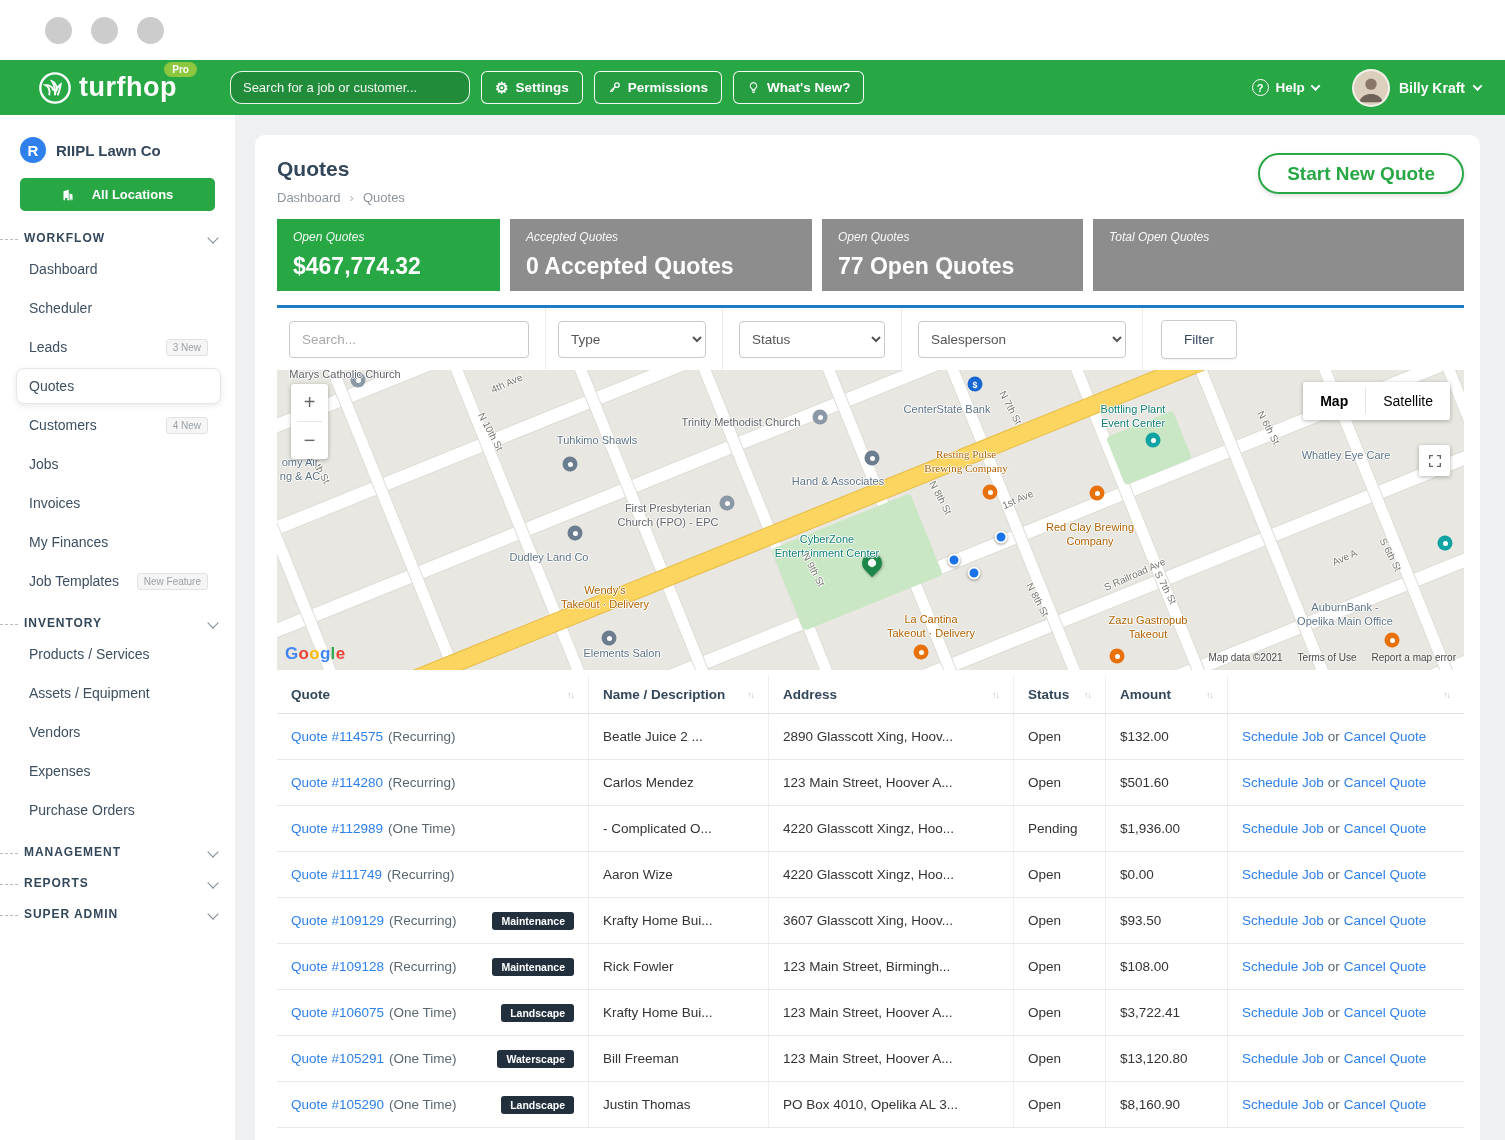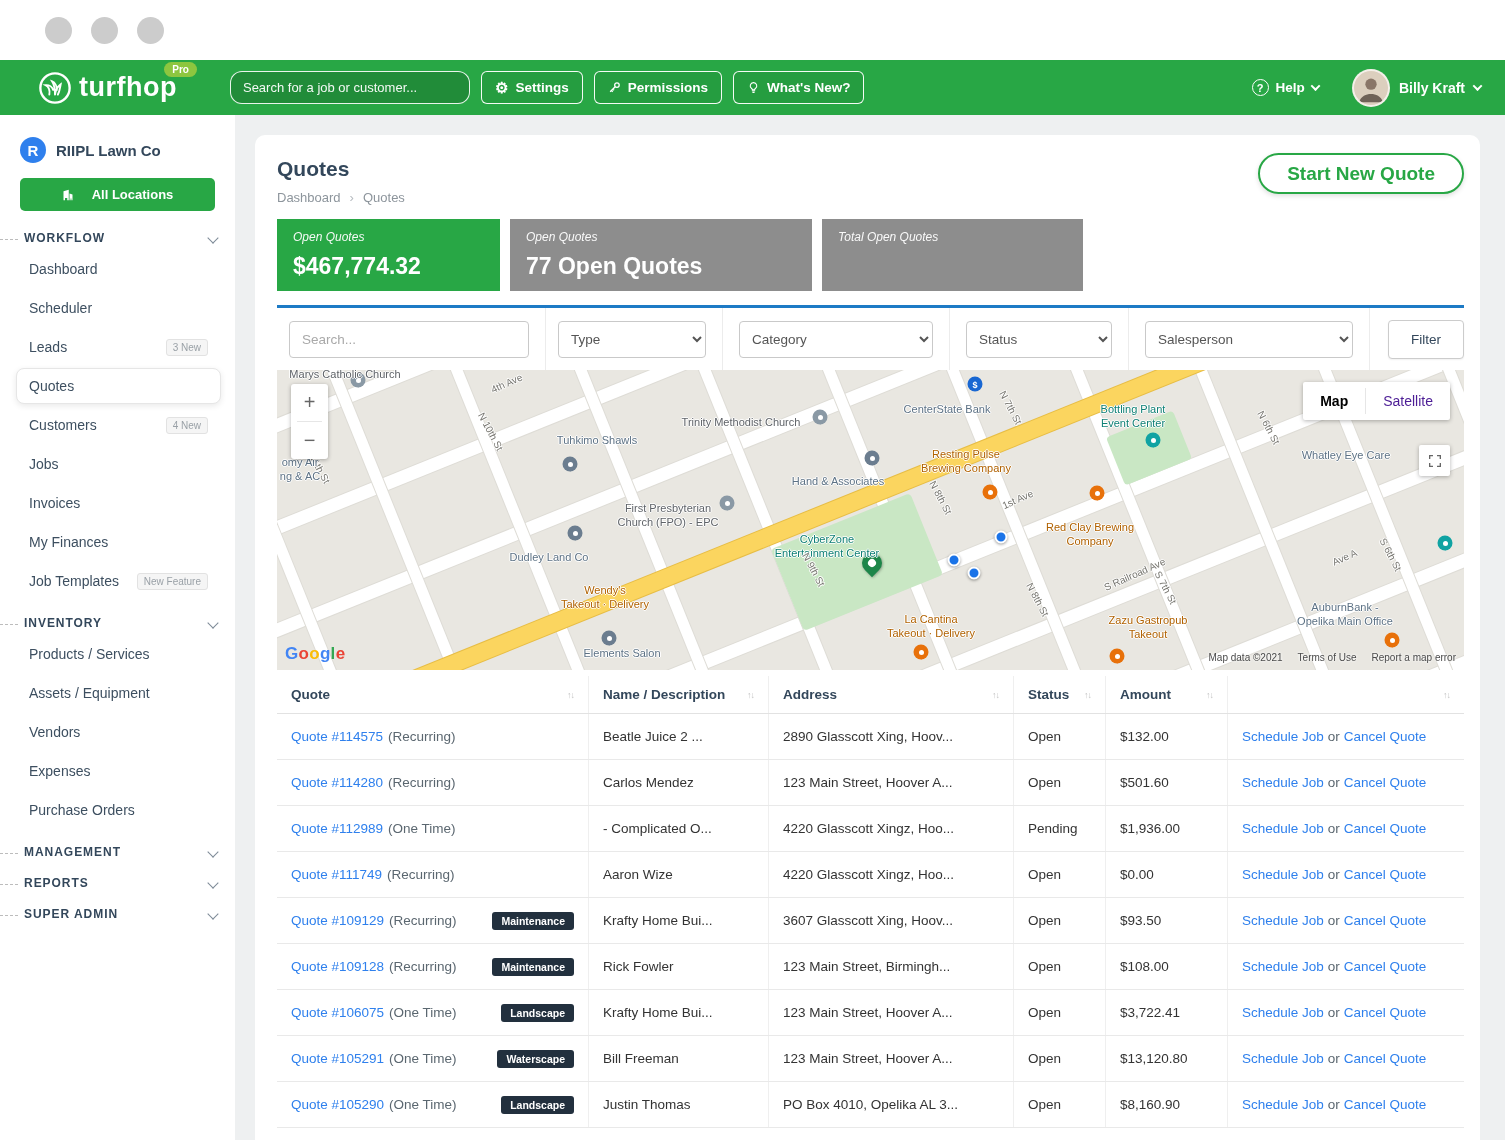--- a/index.html
+++ b/index.html
@@ -116,21 +116,21 @@
                        border-radius:50%;transform:translate(-50%,-50%);}
   .mk.bank{width:15px;height:15px;background:#1967d2;border-radius:50%;color:#fff;font-size:9px;
            font-weight:bold;display:flex;align-items:center;justify-content:center;}
   .zoomctl{position:absolute;left:14px;top:14px;width:37px;background:#fff;border-radius:3px;
            box-shadow:0 1px 4px rgba(0,0,0,.3);display:flex;flex-direction:column;align-items:center;z-index:6;}
   .zbtn{width:37px;height:37px;display:flex;align-items:center;justify-content:center;font-size:20px;
         color:#666;cursor:pointer;}
   .zdiv{width:25px;border-top:1px solid #e6e6e6;}
   .maptoggle{position:absolute;right:14px;top:12px;background:#fff;border-radius:2px;height:38px;
              box-shadow:0 1px 4px rgba(0,0,0,.3);display:flex;z-index:6;}
-  .mopt{padding:0 17px;display:flex;align-items:center;font-size:14px;color:#4c1d95;cursor:pointer;}
+  .mopt{padding:0 17px;display:flex;align-items:center;font-size:14px;color:#000000;cursor:pointer;}
   .mopt.active{font-weight:bold;color:#000;}
   .mdiv{border-left:1px solid #e6e6e6;margin:6px 0;}
   .fsbtn{position:absolute;right:14px;top:75px;width:31px;height:31px;background:#fff;border-radius:2px;
          box-shadow:0 1px 4px rgba(0,0,0,.3);display:flex;align-items:center;justify-content:center;
          cursor:pointer;z-index:6;}
   .glogo{position:absolute;left:8px;bottom:6px;font-size:17px;font-weight:bold;letter-spacing:.3px;z-index:6;}
   .attr-bar{position:absolute;right:8px;bottom:7px;font-size:10px;color:#4a4a4a;display:flex;gap:15px;
             z-index:6;text-shadow:0 0 3px #fff,0 0 3px #fff;}
   .attr-bar span{cursor:default;}
   .attr-bar .alink-map{cursor:pointer;}
@@ -304,39 +304,40 @@
         </div>
         <button class="start-btn">Start New Quote</button>
       </div>
 
       <div class="stats" id="stats">
           <div class="stat green">
             <div class="lbl">Open Quotes</div>
             <div class="val">$467,774.32</div>
           </div>
           <div class="stat gray">
+            <div class="lbl">Accepted Quotes</div>
+            <div class="val">0 Accepted Quotes</div>
+          </div>
+          <div class="stat gray">
             <div class="lbl">Open Quotes</div>
             <div class="val">77 Open Quotes</div>
           </div>
           <div class="stat gray">
             <div class="lbl">Total Open Quotes</div>
           </div>
         </div>
       <div class="blue-rule"></div>
 
       <div class="filters">
         <div class="f-cell">
           <input class="f-search" placeholder="Search..." style="">
         </div>
         <span id="filter-selects" style="display:flex;height:100%;">
             <div class="f-cell">
               <select style="width: 148px;"><option>Type</option></select>
-            </div>
-            <div class="f-cell">
-              <select style="width: 194px;"><option>Category</option></select>
             </div>
             <div class="f-cell">
               <select style="width: 146px;"><option>Status</option></select>
             </div>
             <div class="f-cell">
               <select style="width: 208px;"><option>Salesperson</option></select>
             </div>
           </span>
         <button class="filter-btn">Filter</button>
       </div>
@@ -415,21 +416,21 @@
           <div class="mlabel street" style="left: 230px; top: 14px; transform: translate(-50%, -50%) rotate(-24deg);">4th Ave</div>
           <div class="mlabel street" style="left: 733px; top: 38px; transform: translate(-50%, -50%) rotate(62deg);">N 7th St</div>
           <div class="mlabel shop" style="left: 670px; top: 40px;">CenterState Bank</div>
           <div class="mlabel attr" style="left: 856px; top: 47px;">Bottling Plant
 Event Center</div>
           <div class="mlabel civic" style="left: 464px; top: 53px;">Trinity Methodist Church</div>
           <div class="mlabel street" style="left: 991px; top: 58px; transform: translate(-50%, -50%) rotate(62deg);">N 6th St</div>
           <div class="mlabel street" style="left: 213px; top: 62px; transform: translate(-50%, -50%) rotate(62deg);">N 10th St</div>
           <div class="mlabel shop" style="left: 320px; top: 71px;">Tuhkimo Shawls</div>
           <div class="mlabel shop" style="left: 1069px; top: 86px;">Whatley Eye Care</div>
-          <div class="mlabel food" style="left: 689px; top: 92px;">Resting Pulse
+          <div class="mlabel food" style="left: 689px; top: 92px; font-family: Liberation Serif, serif;">Resting Pulse
 Brewing Company</div>
           <div class="mlabel street" style="left: 40px; top: 95px; transform: translate(-50%, -50%) rotate(62deg);">N 11th St</div>
           <div class="mlabel shop" style="left: 23px; top: 100px;">omy Air
 ng &amp; AC</div>
           <div class="mlabel shop" style="left: 561px; top: 112px;">Hand &amp; Associates</div>
           <div class="mlabel street" style="left: 663px; top: 128px; transform: translate(-50%, -50%) rotate(62deg);">N 8th St</div>
           <div class="mlabel street" style="left: 741px; top: 130px; transform: translate(-50%, -50%) rotate(-24deg);">1st Ave</div>
           <div class="mlabel civic" style="left: 391px; top: 146px;">First Presbyterian
 Church (FPO) - EPC</div>
           <div class="mlabel food" style="left: 813px; top: 165px;">Red Clay Brewing

